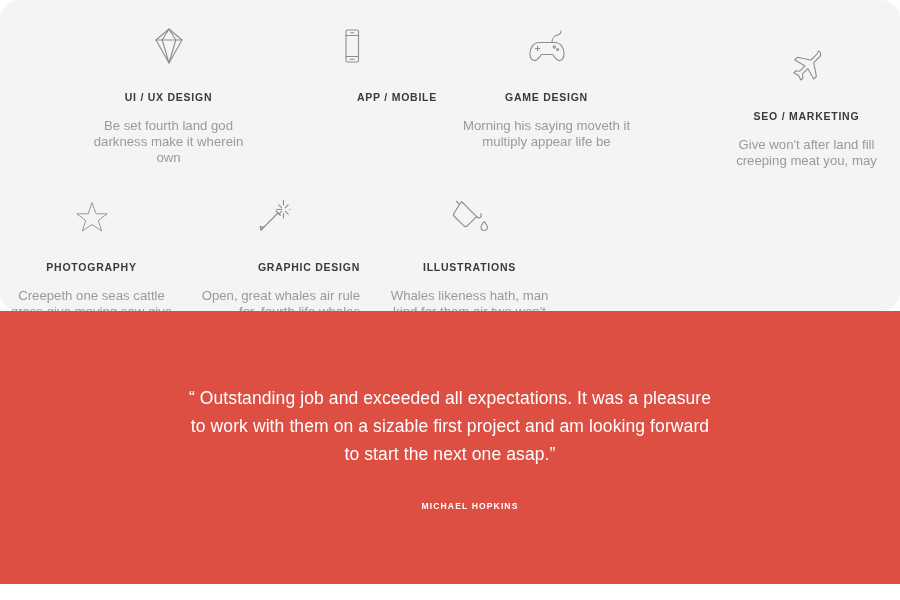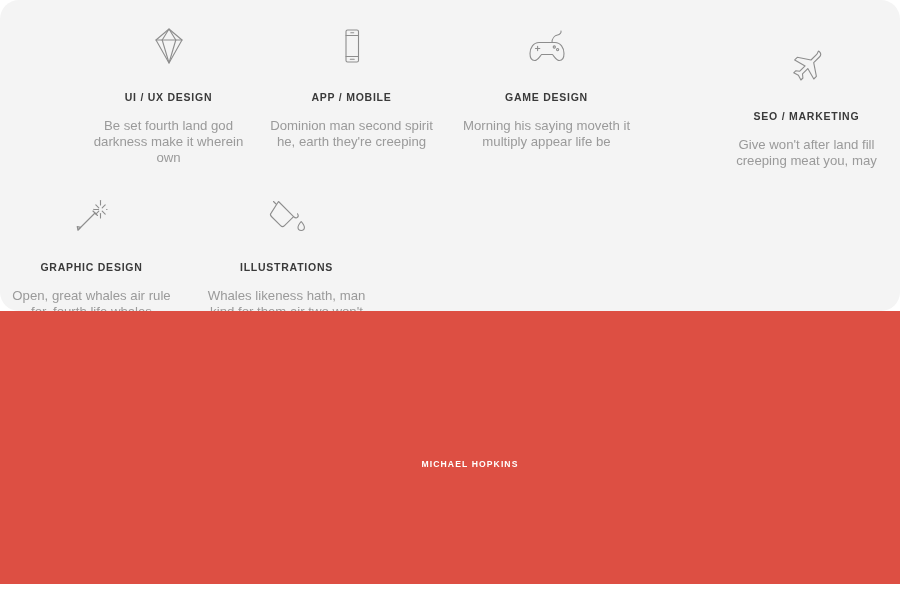--- a/index.html
+++ b/index.html
@@ -54,21 +54,21 @@
   }
 
   .service-card {
     width: 183px;
     margin: 0 0 0 0;
     text-align: center;
     padding: 0 6px;
   }
   .service-card.col-1 { margin-left: 77px; }
   .service-card.col-2 { margin-left: 0px; }
-  .service-card.col-3 { margin-left: 0px; }
+  .service-card.col-3 { margin-left: 0px; text-align: right; }
   .service-card.col-4 { margin-left: 12px; }
 
   .service-icon {
     height: 56px;
     display: flex;
     align-items: center;
     justify-content: center;
   }
   .service-icon svg {
     display: block;
@@ -170,21 +170,20 @@
       <div class="service-icon">
         <svg width="42" height="40" viewBox="0 0 42 40" aria-hidden="true">
           <rect x="15" y="4" width="12.5" height="32" rx="1.6"></rect>
           <path d="M15 9.5 L27.5 9.5"></path>
           <path d="M15 30.5 L27.5 30.5"></path>
           <path d="M19.3 33.3 L23.2 33.3"></path>
           <path d="M19.8 6.8 L22.7 6.8"></path>
         </svg>
       </div>
       <div class="service-title">APP / MOBILE</div>
-      <div class="service-desc">Dominion man second spirit he, earth they're creeping</div>
     </div>
 
     <div class="service-card col-4">
       <div class="service-icon">
         <svg width="44" height="40" viewBox="0 0 44 40" aria-hidden="true">
           <path d="M14 16.5 C8.5 16.5 5 22 5 27.5 C5 31.5 6.6 34.5 9.6 34.5 C12.4 34.5 14 31.5 16.5 28.5 L27.5 28.5 C30 31.5 31.6 34.5 34.4 34.5 C37.4 34.5 39 31.5 39 27.5 C39 22 35.5 16.5 30 16.5 Z"></path>
           <path d="M10.5 22.5 L14.8 22.5"></path>
           <path d="M12.6 20.4 L12.6 24.6"></path>
           <circle cx="29.3" cy="21" r="1.1"></circle>
           <circle cx="32.6" cy="23.6" r="1.1"></circle>
@@ -198,20 +197,29 @@
     <div class="service-card col-1 row-2">
       <div class="service-icon">
         <svg width="42" height="40" viewBox="0 0 42 40" aria-hidden="true">
           <path d="M33.4 6.6 C35 8.2 35 10.4 33.4 12 L27.7 17.7 L30.4 31.4 L27.8 34 L21.8 23.6 L16.5 28.9 L16.9 33 L14.9 35 L12.4 30.3 L7.7 27.8 L9.7 25.8 L13.8 26.2 L19.1 20.9 L8.7 14.9 L11.3 12.3 L25 15 L30.7 9.3 C32.3 7.7 31.8 5 33.4 6.6 Z"></path>
         </svg>
       </div>
       <div class="service-title">SEO / MARKETING</div>
       <div class="service-desc">Give won't after land fill creeping meat you, may</div>
     </div>
 
+    <div class="service-card col-2 row-2">
+      <div class="service-icon">
+        <svg width="42" height="40" viewBox="0 0 42 40" aria-hidden="true">
+          <path d="M21 5 L26 18.2 L39.5 18.2 L28.6 26.4 L32.8 39.2 L21 31.3 L9.2 39.2 L13.4 26.4 L2.5 18.2 L16 18.2 Z" transform="scale(0.82) translate(4.6 3.5)"></path>
+        </svg>
+      </div>
+      <div class="service-title">PHOTOGRAPHY</div>
+      <div class="service-desc">Creepeth one seas cattle grass give moving saw give</div>
+    </div>
 
     <div class="service-card col-3 row-2">
       <div class="service-icon">
         <svg width="42" height="40" viewBox="0 0 42 40" aria-hidden="true">
           <path d="M7 34 L24 17"></path>
           <path d="M7 34 L6.2 30.6 L9.6 31.4 Z"></path>
           <path d="M22 15 L26.5 19.5"></path>
           <path d="M29.5 4.5 L29.5 9"></path>
           <path d="M29.5 17.5 L29.5 22"></path>
           <path d="M22.8 13.2 L22.8 13.2"></path>
@@ -236,16 +244,17 @@
         </svg>
       </div>
       <div class="service-title">ILLUSTRATIONS</div>
       <div class="service-desc">Whales likeness hath, man kind for them air two won't</div>
     </div>
 
   </div>
 </section>
 
 <section class="testimonial-section">
+  <blockquote class="testimonial-quote">“ Outstanding job and exceeded all expectations. It was a pleasure to work with them on a sizable first project and am looking forward to start the next one asap.”</blockquote>
   <div class="testimonial-author">MICHAEL HOPKINS</div>
 </section>
 
 <div class="bottom-filler"></div>
 
 </body></html>

